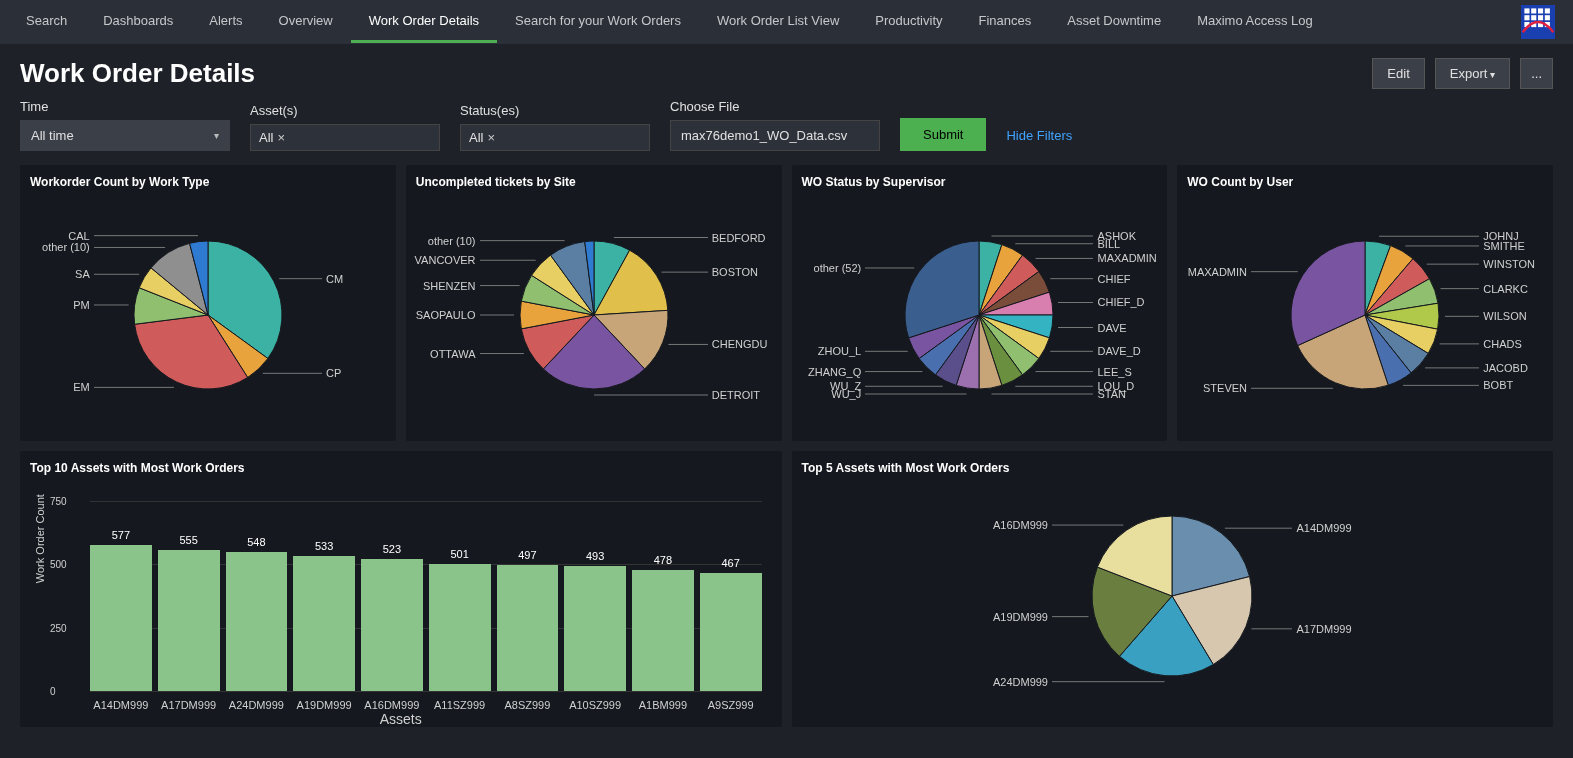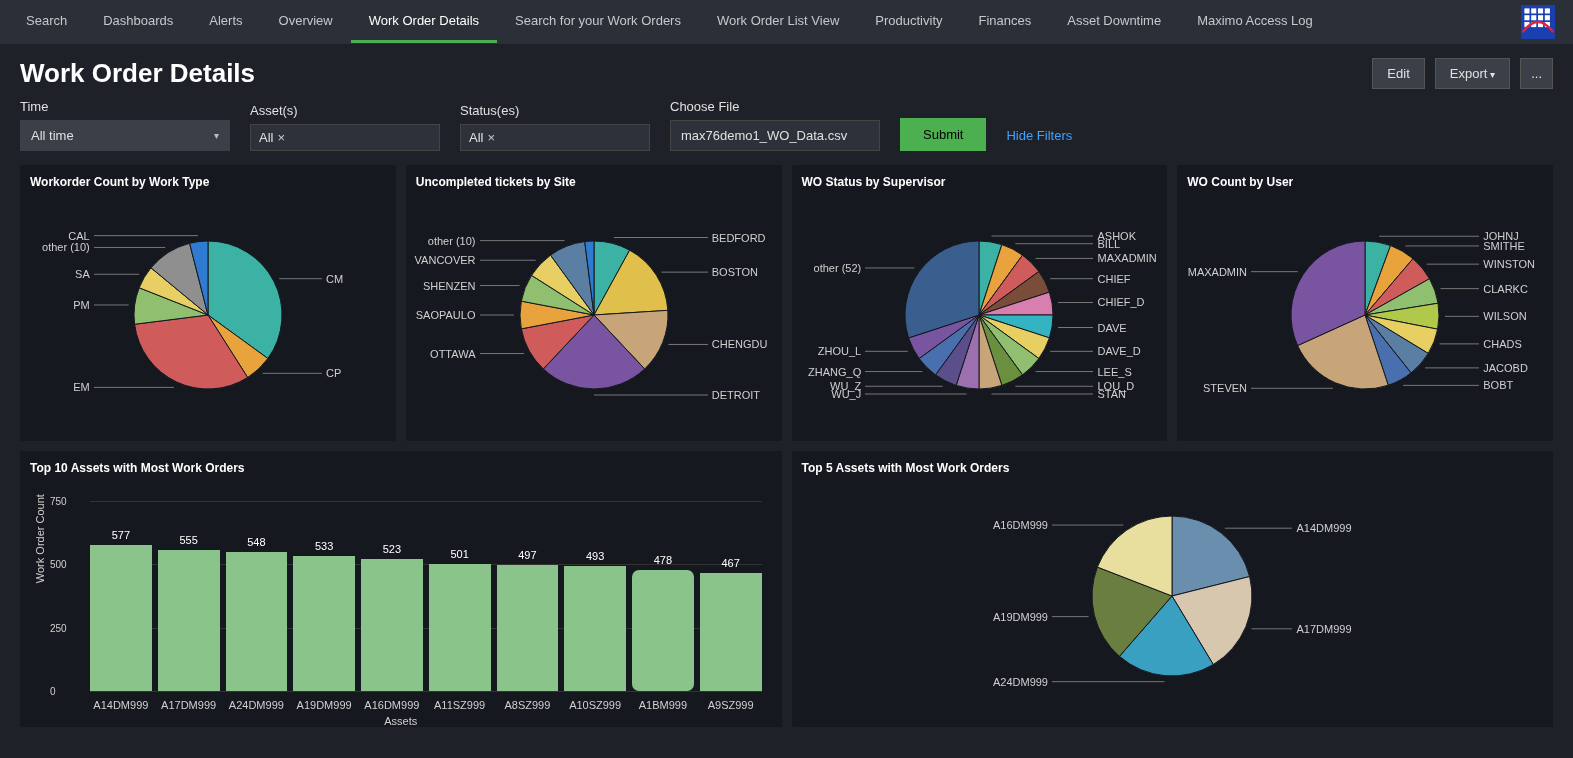--- a/index.html
+++ b/index.html
@@ -166,21 +166,21 @@
     top: -16px; left: 50%; transform: translateX(-50%);
     font-size: 11px; color: #fff;
   }
   .xcat {
     position:absolute; left:60px; right:10px; bottom:10px;
     display:flex; gap:6px;
   }
   .xcat span { flex:1; text-align:center; font-size:11px; color:#d0d0d0; }
   .ytick { position:absolute; left:20px; font-size:10px; color:#d0d0d0; transform:translateY(-50%);}
   .yaxis-title { position:absolute; left:4px; top:50%; transform:rotate(-90deg) translateX(20%); transform-origin:left top; font-size:11px; color:#d0d0d0;}
-  .xaxis-title { position:absolute; left:50%; bottom:-6px; transform:translateX(-50%); font-size:11px; color:#d0d0d0;}
+  .xaxis-title { position:absolute; left:50%; bottom:-6px; transform:translateX(-50%); font-size:14px; color:#d0d0d0;}
   .grid-line { position:absolute; left:60px; right:10px; height:1px; background:#333;}
 </style>
 </head>
 <body>
 
 <div class="topnav">
   <div id="tabs-container" style="display: flex;">
       <div class="tab">Search</div>
       <div class="tab">Dashboards</div>
       <div class="tab">Alerts</div>
@@ -442,21 +442,21 @@
           </div>
           <div class="bar" style="height: 126.92px;">
             <div class="val">501</div>
           </div>
           <div class="bar" style="height: 125.907px;">
             <div class="val">497</div>
           </div>
           <div class="bar" style="height: 124.893px;">
             <div class="val">493</div>
           </div>
-          <div class="bar" style="height: 121.093px; border-radius: 7px;">
+          <div class="bar" style="height: 121.093px;">
             <div class="val">478</div>
           </div>
           <div class="bar" style="height: 118.307px;">
             <div class="val">467</div>
           </div>
         </div>
         <div class="xcat">
           <span>A14DM999</span>
           <span>A17DM999</span>
           <span>A24DM999</span>

